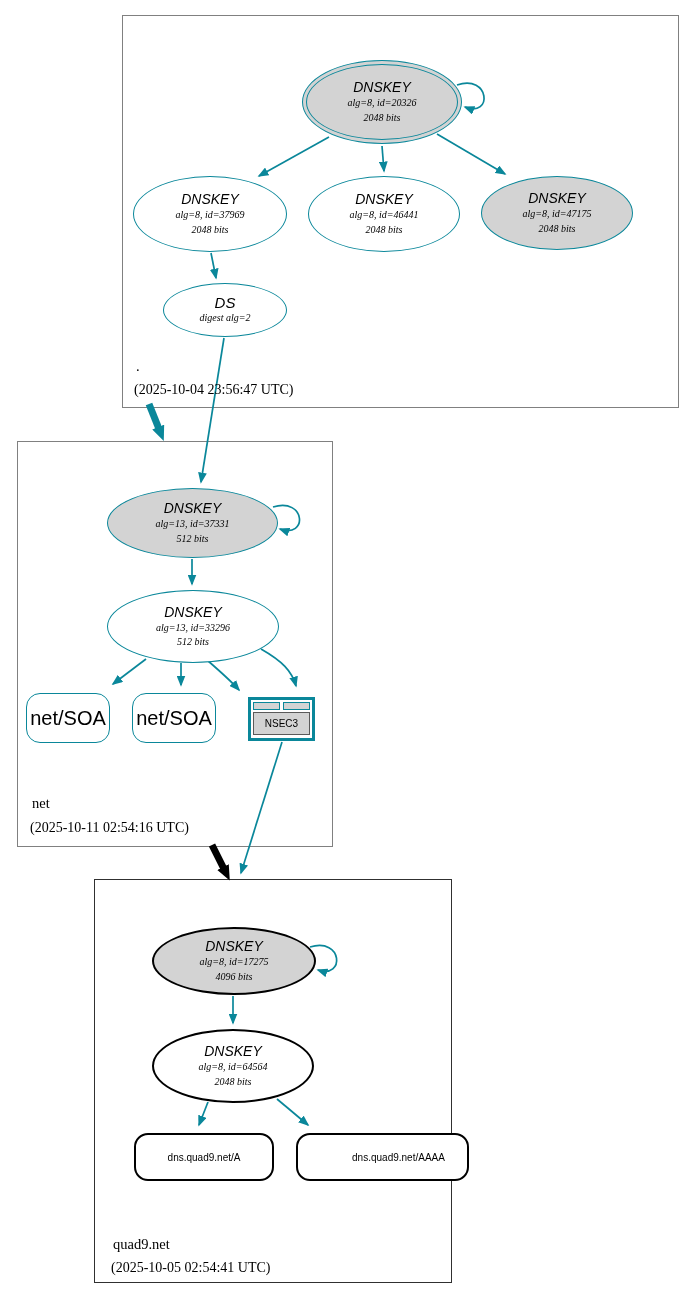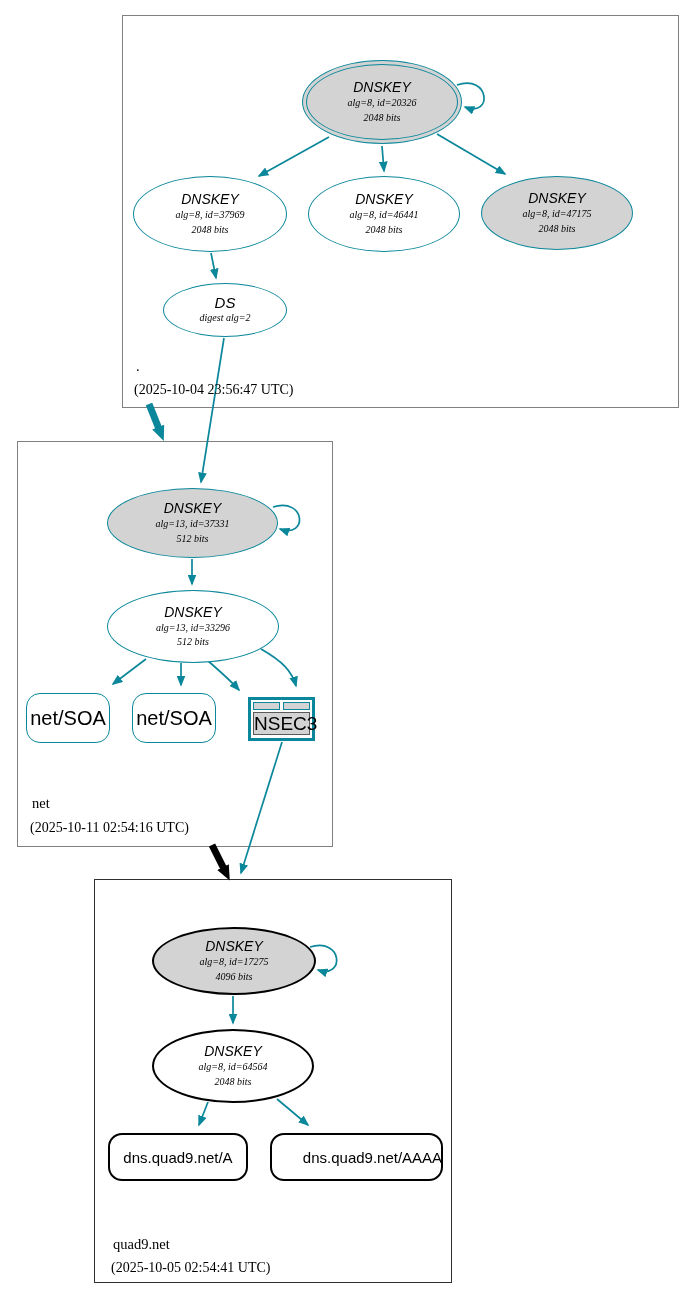--- a/index.html
+++ b/index.html
@@ -36,40 +36,40 @@
 
   .t-title{font-family:"Liberation Sans",sans-serif;font-size:14px;line-height:17px;}
   .t-detail{font-family:"Liberation Serif",serif;font-size:10px;line-height:14.5px;}
   .t-ds{font-family:"Liberation Sans",sans-serif;font-size:15px;line-height:17px;}
 
   
   .rrect{position:absolute;box-sizing:border-box;z-index:2;background:#fff;
          display:flex;align-items:center;justify-content:center;
          font-family:"Liberation Sans",sans-serif;font-size:20px;}
   .rr-teal{border:1.7px solid var(--teal);border-radius:14px;}
-  .rr-black{border:2px solid #000;border-radius:14px;font-size:15px;}
+  .rr-black{border:2px solid #000;border-radius:14px;font-size:10px;margin-left:26px;}
 
   #ksk-root {left:302px;top:60px;width:160px;height:84px;}
   #key-61809{left:133px;top:176px;width:154px;height:76px;}
   #key-46441{left:308px;top:176px;width:152px;height:76px;}
   #key-38696{left:481px;top:176px;width:152px;height:74px;}
   #ds-root  {left:163px;top:283px;width:124px;height:54px;}
 
   #ksk-net{left:107px;top:488px;width:171px;height:70px;}
   #zsk-net{left:107px;top:590px;width:172px;height:73px;}
   #soa1{left:26px;top:693px;width:84px;height:50px;}
   #soa2{left:132px;top:693px;width:84px;height:50px;}
 
   
   #nsec3{position:absolute;left:248px;top:697px;width:67px;height:44px;background:#fff;
          border:3px solid var(--teal);box-sizing:border-box;z-index:2;}
   #nsec3 .hdr{display:flex;gap:3px;margin:2px 2px 0;}
   #nsec3 .cell{flex:1;height:8px;background:var(--grayfill);border:1px solid var(--teal);box-sizing:border-box;}
   #nsec3 .nbody{margin:2px;background:var(--grayfill);border:1px solid #5a5a5a;box-sizing:border-box;
-               text-align:center;font-family:"Liberation Sans",sans-serif;font-size:19px;
+               text-align:center;font-family:"Liberation Sans",sans-serif;font-size:10px;
                height:23px;line-height:21px;}
 
   #ksk-quad9{left:152px;top:927px;width:164px;height:68px;border-width:2.5px;}
   #zsk-quad9{left:152px;top:1029px;width:162px;height:74px;}
   #rec-a   {left:108px;top:1133px;width:140px;height:48px;}
   #rec-aaaa{left:270px;top:1133px;width:173px;height:48px;padding-left:32px;}
 
   
   .zone-label{position:absolute;z-index:2;font-size:14.5px;}
   .zone-ts{position:absolute;z-index:2;font-size:14px;}

